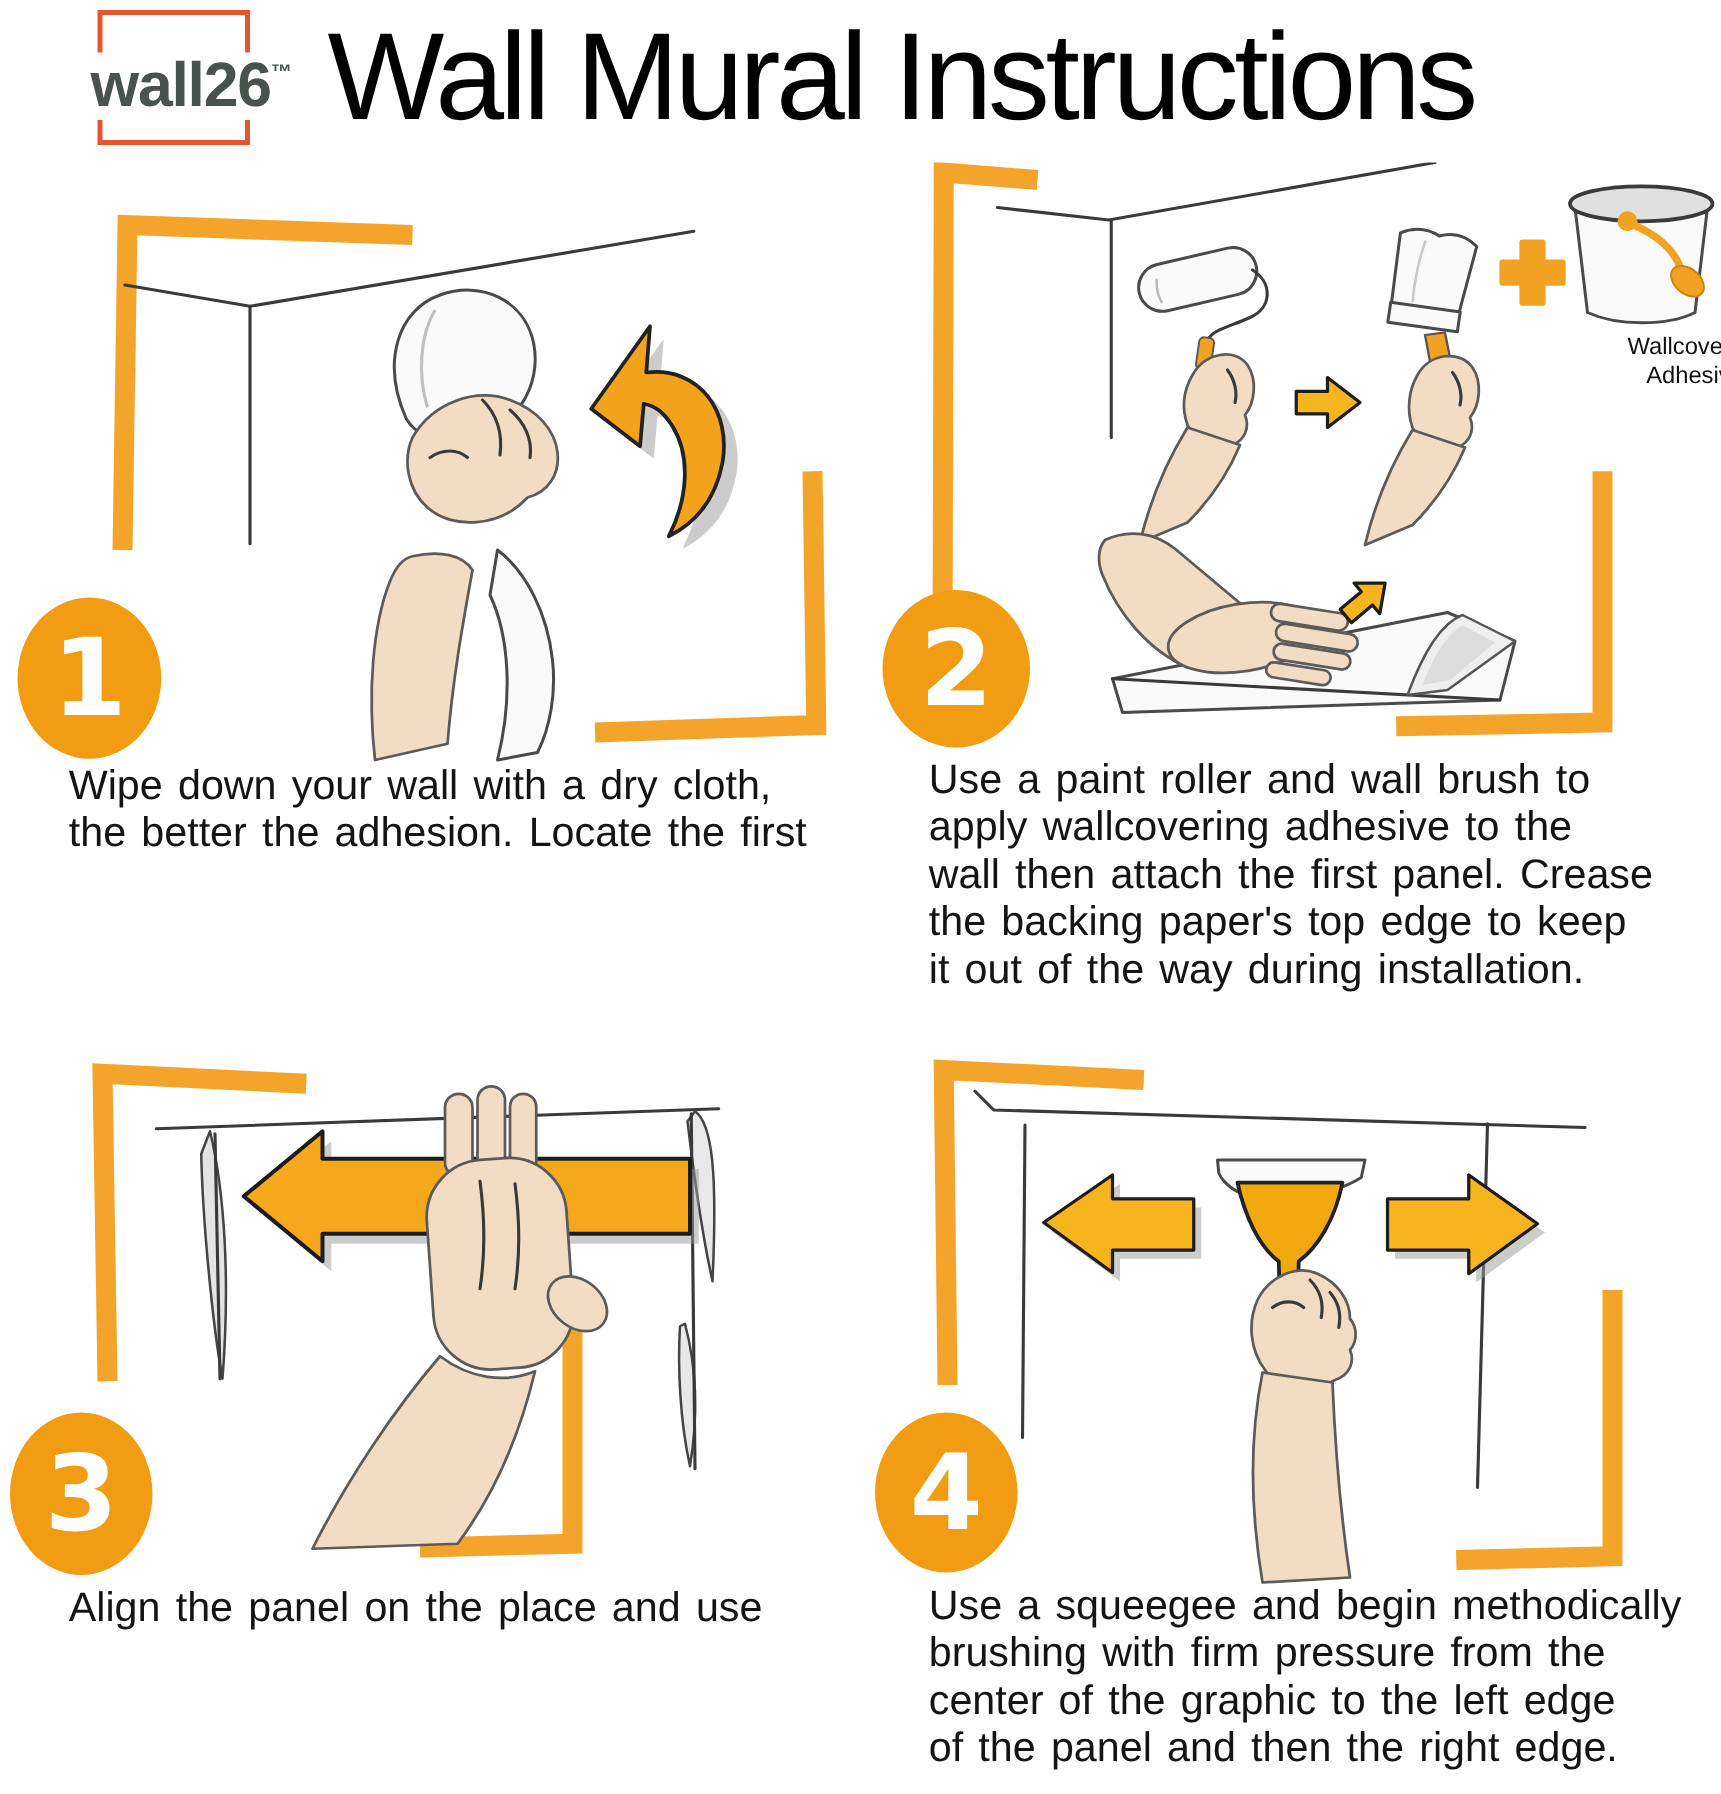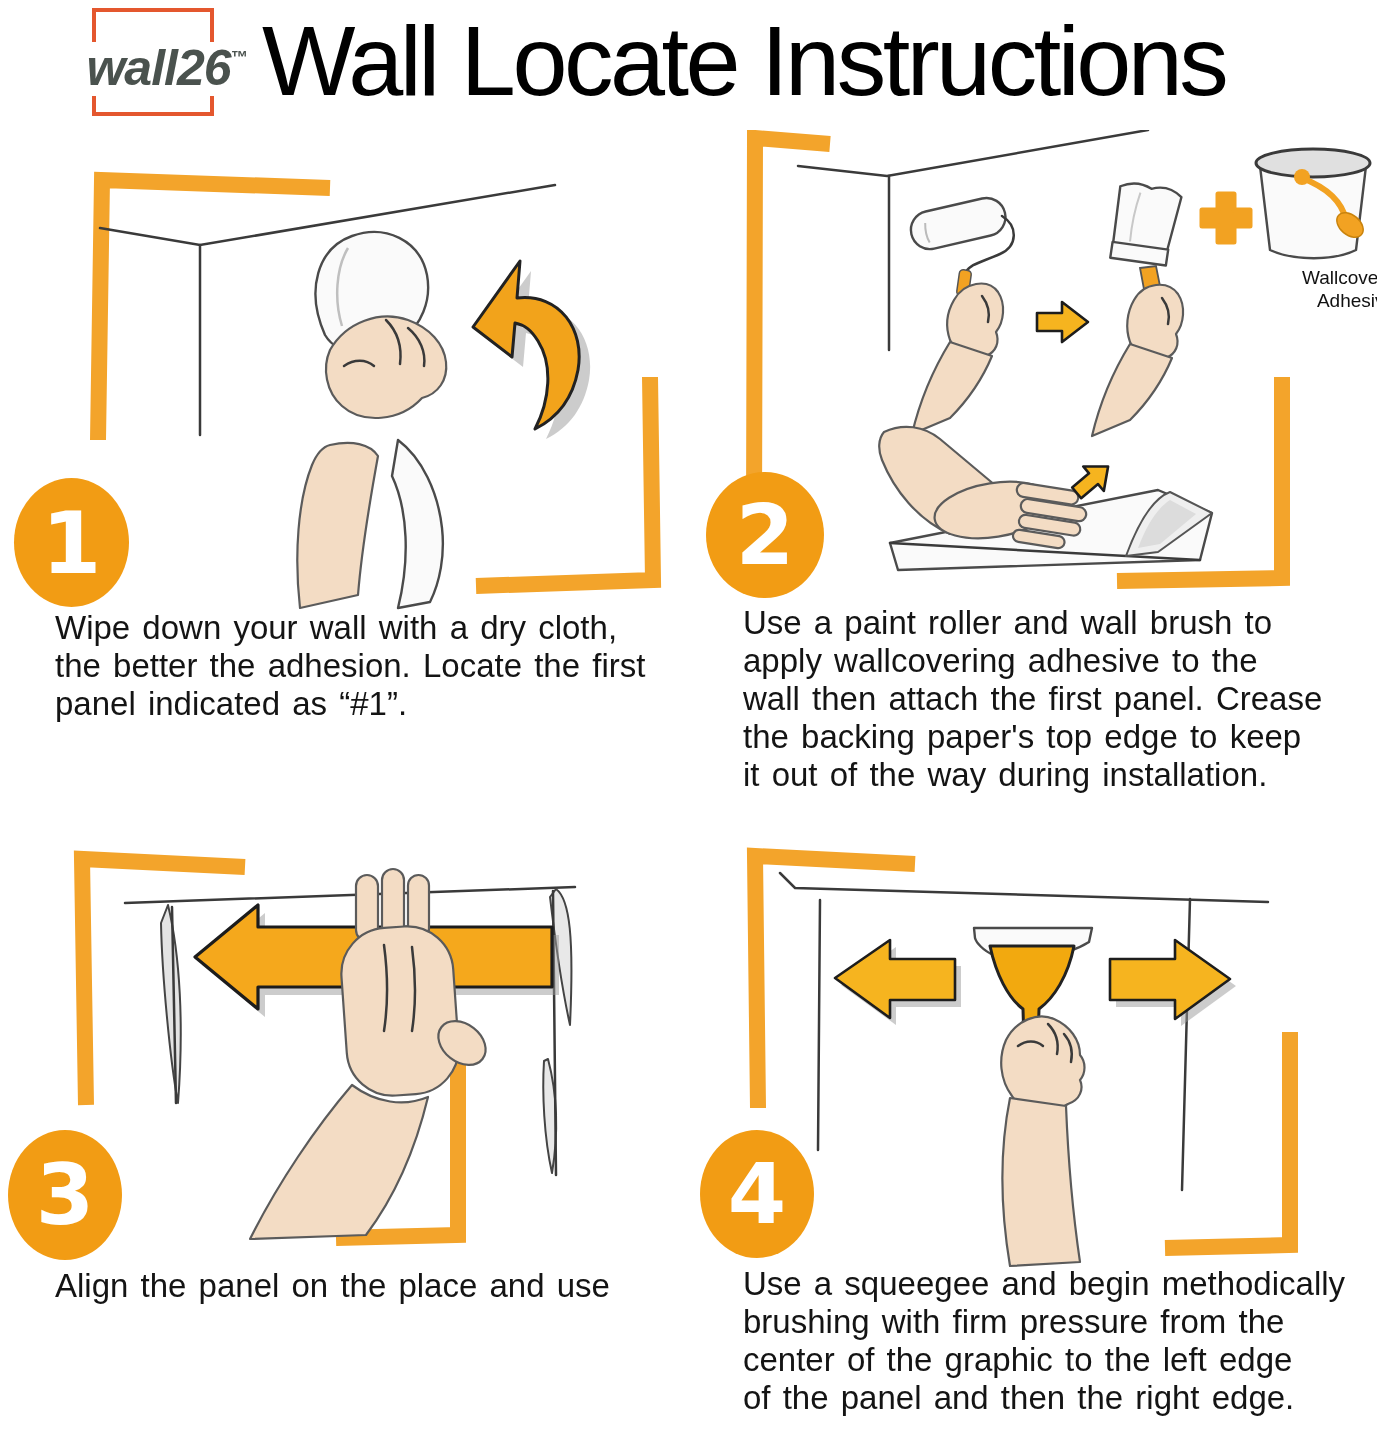--- a/index.html
+++ b/index.html
@@ -1,20 +1,20 @@
 <!DOCTYPE html>
 <html><head>
 <meta charset="utf-8">
 <style>
   html,body{margin:0;padding:0;background:#ffffff;}
   #page{position:relative;width:1377px;height:1435px;background:#ffffff;overflow:hidden;
         font-family:"Liberation Sans", sans-serif;}
 
   
-  #logo{position:absolute;left:72px;top:6px;width:190px;height:116px;font-style:italic;}
+  #logo{position:absolute;left:58px;top:6px;width:190px;height:116px;}
   #logo .box{position:absolute;left:20px;top:2px;width:114px;height:100px;
              border:4px solid #E4572E;}
   #logo .brand-row{position:absolute;left:0px;top:36px;width:190px;text-align:center;
              background:#ffffff;padding:1px 0 3px 0;
              color:#4A524E;font-weight:bold;font-size:50px;letter-spacing:-1px;line-height:1.0;}
   #logo .tm{font-size:17px;font-weight:bold;vertical-align:22px;letter-spacing:0;}
   #title{position:absolute;left:262px;top:0px;width:1100px;height:125px;line-height:122px;
          font-size:99px;letter-spacing:-3.5px;color:#000;white-space:nowrap;}
 
   
@@ -56,21 +56,21 @@
 </style>
 </head>
 <body>
 
 <div id="page">
 
   <div id="logo">
     <div class="box"></div>
     <div class="brand-row"><span>wall26</span><span class="tm">™</span></div>
   </div>
-  <div id="title">Wall Locate Instructions</div>
+  <div id="title">Wall Mural Instructions</div>
 
   <svg id="svg1" class="q-svg" width="688" height="470" viewBox="0 0 688 470">
     <g>
       <path class="bracket" d="M330,48 L102,40 L98,300"></path>
     </g>
     <g>
       <path class="bracket" d="M650,237 L653,440 L476,446"></path>
     </g>
     <g>
       <path class="sk" d="M100,88 L200,105 L555,45"></path>
@@ -247,21 +247,20 @@
   </div>
   <div id="badge4" class="badge">
     <span>4</span>
   </div>
 
   <div id="adhesive-label">Wallcovering Adhesive</div>
 
   <div id="text1" class="step-text">
       <div>Wipe down your wall with a dry cloth,</div>
       <div>the better the adhesion. Locate the first</div>
-      <div>panel indicated as “#1”.</div>
     </div>
   <div id="text2" class="step-text">
       <div>Use a paint roller and wall brush to</div>
       <div>apply wallcovering adhesive to the</div>
       <div>wall then attach the first panel. Crease</div>
       <div>the backing paper's top edge to keep</div>
       <div>it out of the way during installation.</div>
     </div>
   <div id="text3" class="step-text">
       <div>Align the panel on the place and use</div>

